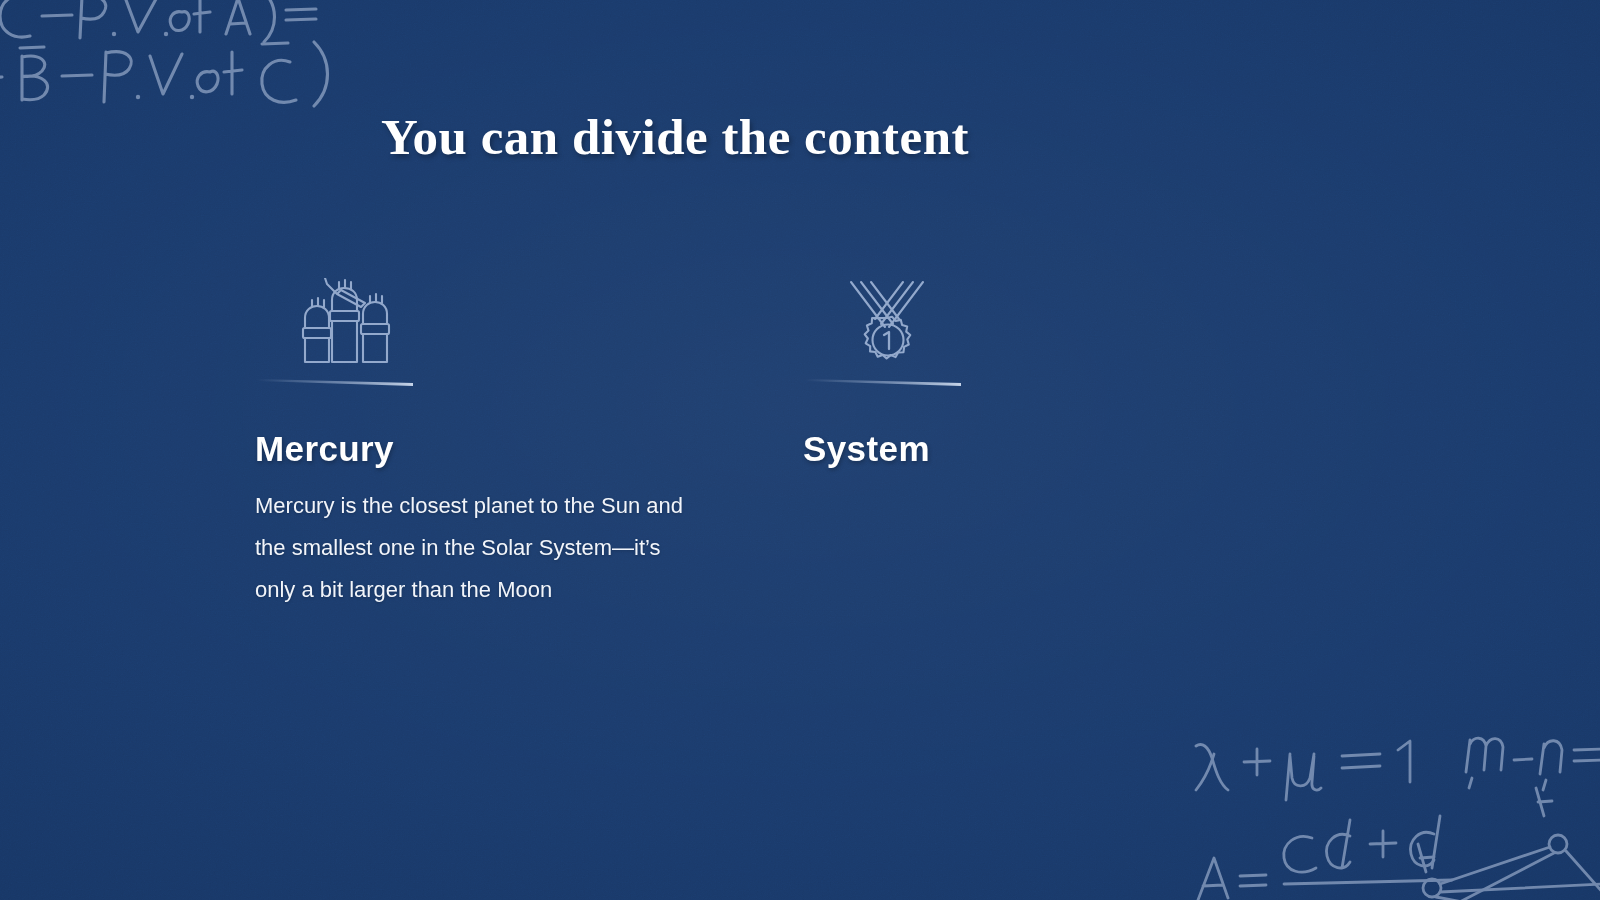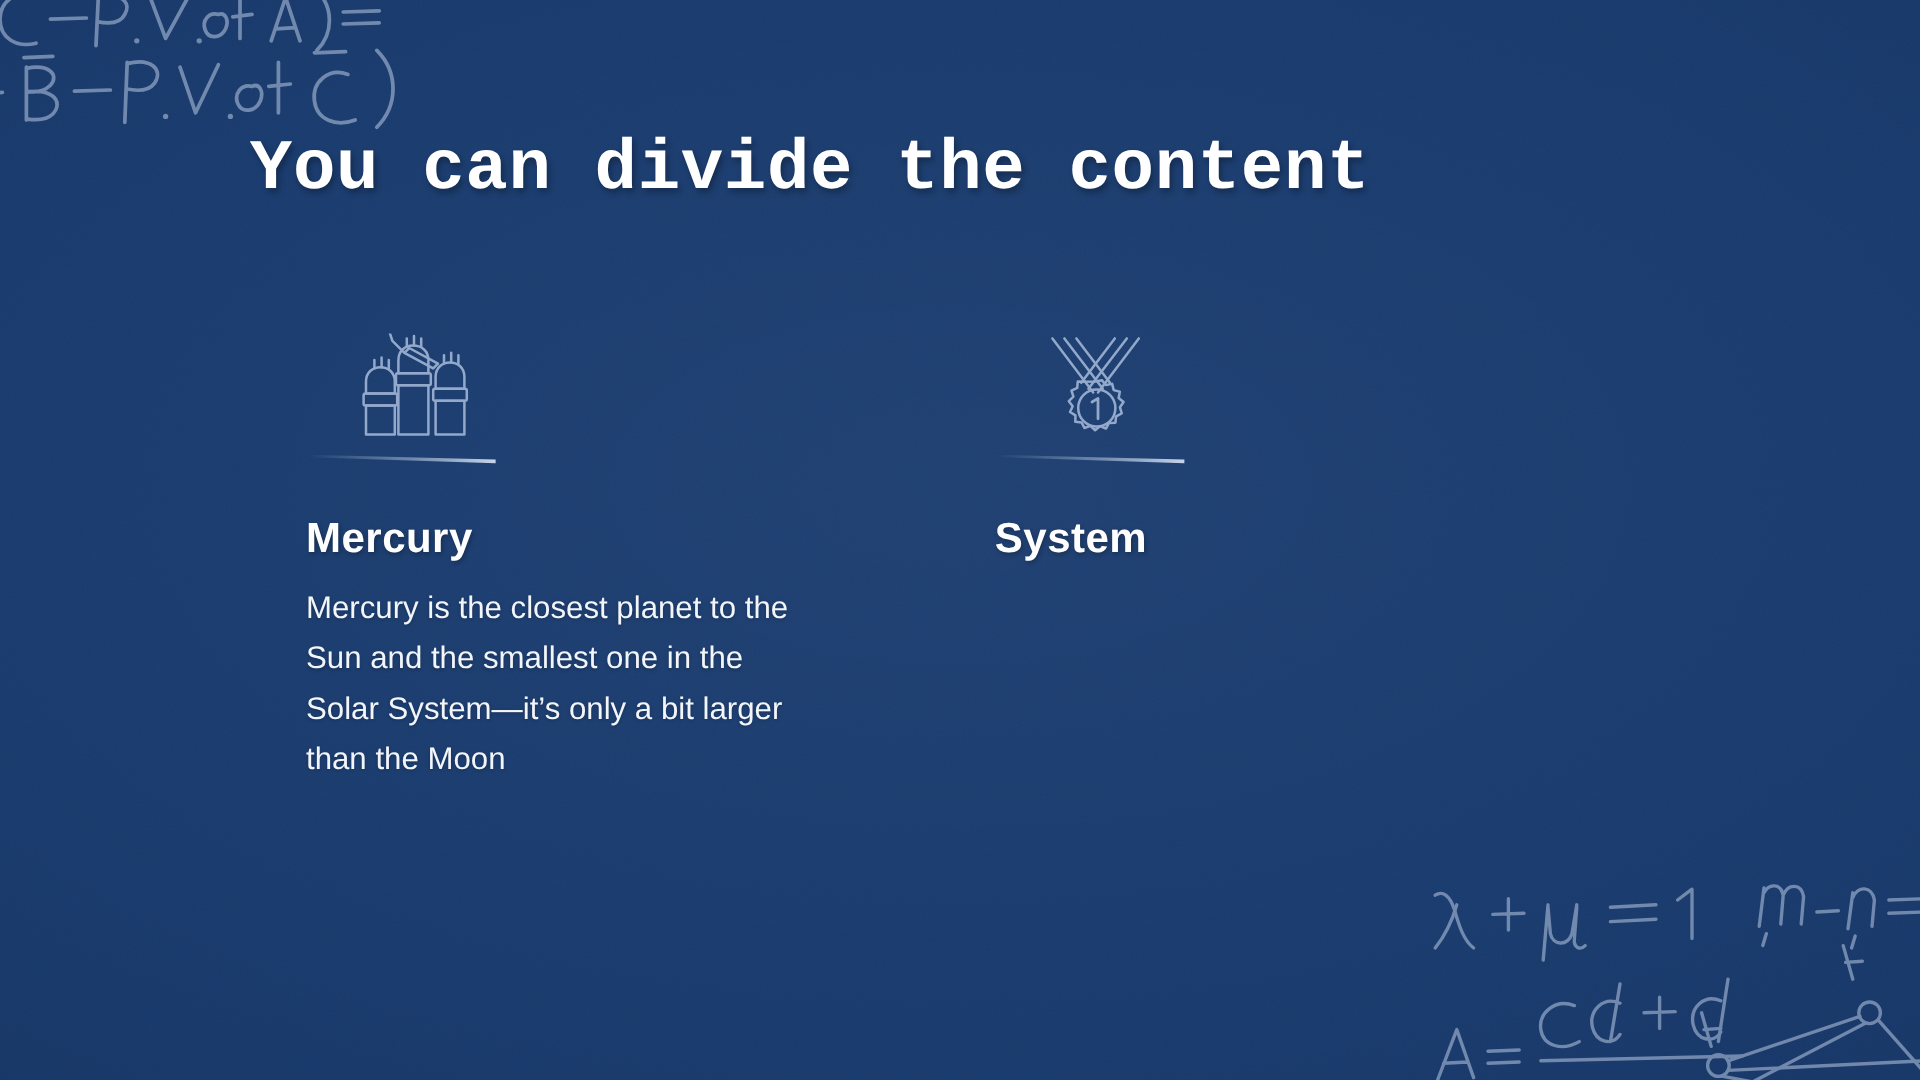--- a/index.html
+++ b/index.html
@@ -49,37 +49,37 @@
   #chalk-top-left { top: -10px; left: -14px; }
   #chalk-bottom-right { right: -4px; bottom: -6px; }
 
   
   #title {
     position: absolute;
     top: 108px;
     left: 0;
     width: 1350px;
     text-align: center;
-    font-family: Liberation Mono, monospace;
+    font-family: Liberation Serif, serif;
     font-weight: bold;
-    font-size: 59px;
+    font-size: 51px;
     letter-spacing: 0.5px;
     color: #ffffff;
     text-shadow: 2px 3px 5px rgba(0,0,0,0.30);
     white-space: nowrap;
   }
 
   
   #columns {
     position: absolute;
     top: 278px;
     left: 255px;
     width: 1120px;
     display: flex;
-    gap: 114px;
+    gap: 88px;
   }
   .column { width: 460px; }
 
   .icon-wrap {
     height: 86px;
     display: flex;
     align-items: flex-end;
     margin-left: 30px;
   }
   .icon-wrap svg { display: block; }
@@ -105,21 +105,21 @@
     font-size: 35px;
     letter-spacing: .4px;
     color: #ffffff;
     text-shadow: 1px 2px 4px rgba(0,0,0,0.28);
     line-height: 1.1;
   }
 
   .card-body {
     margin-top: 16px;
     font-family: "Liberation Sans", sans-serif;
-    font-size: 26px;
+    font-size: 22px;
     line-height: 42px;
     color: #f2f5fa;
     max-width: 430px;
     text-shadow: 0 1px 3px rgba(0,0,0,0.22);
   }
 </style>
 </head>
 <body>
 
 <div id="slide" style="background-color: rgb(23, 56, 106);">

